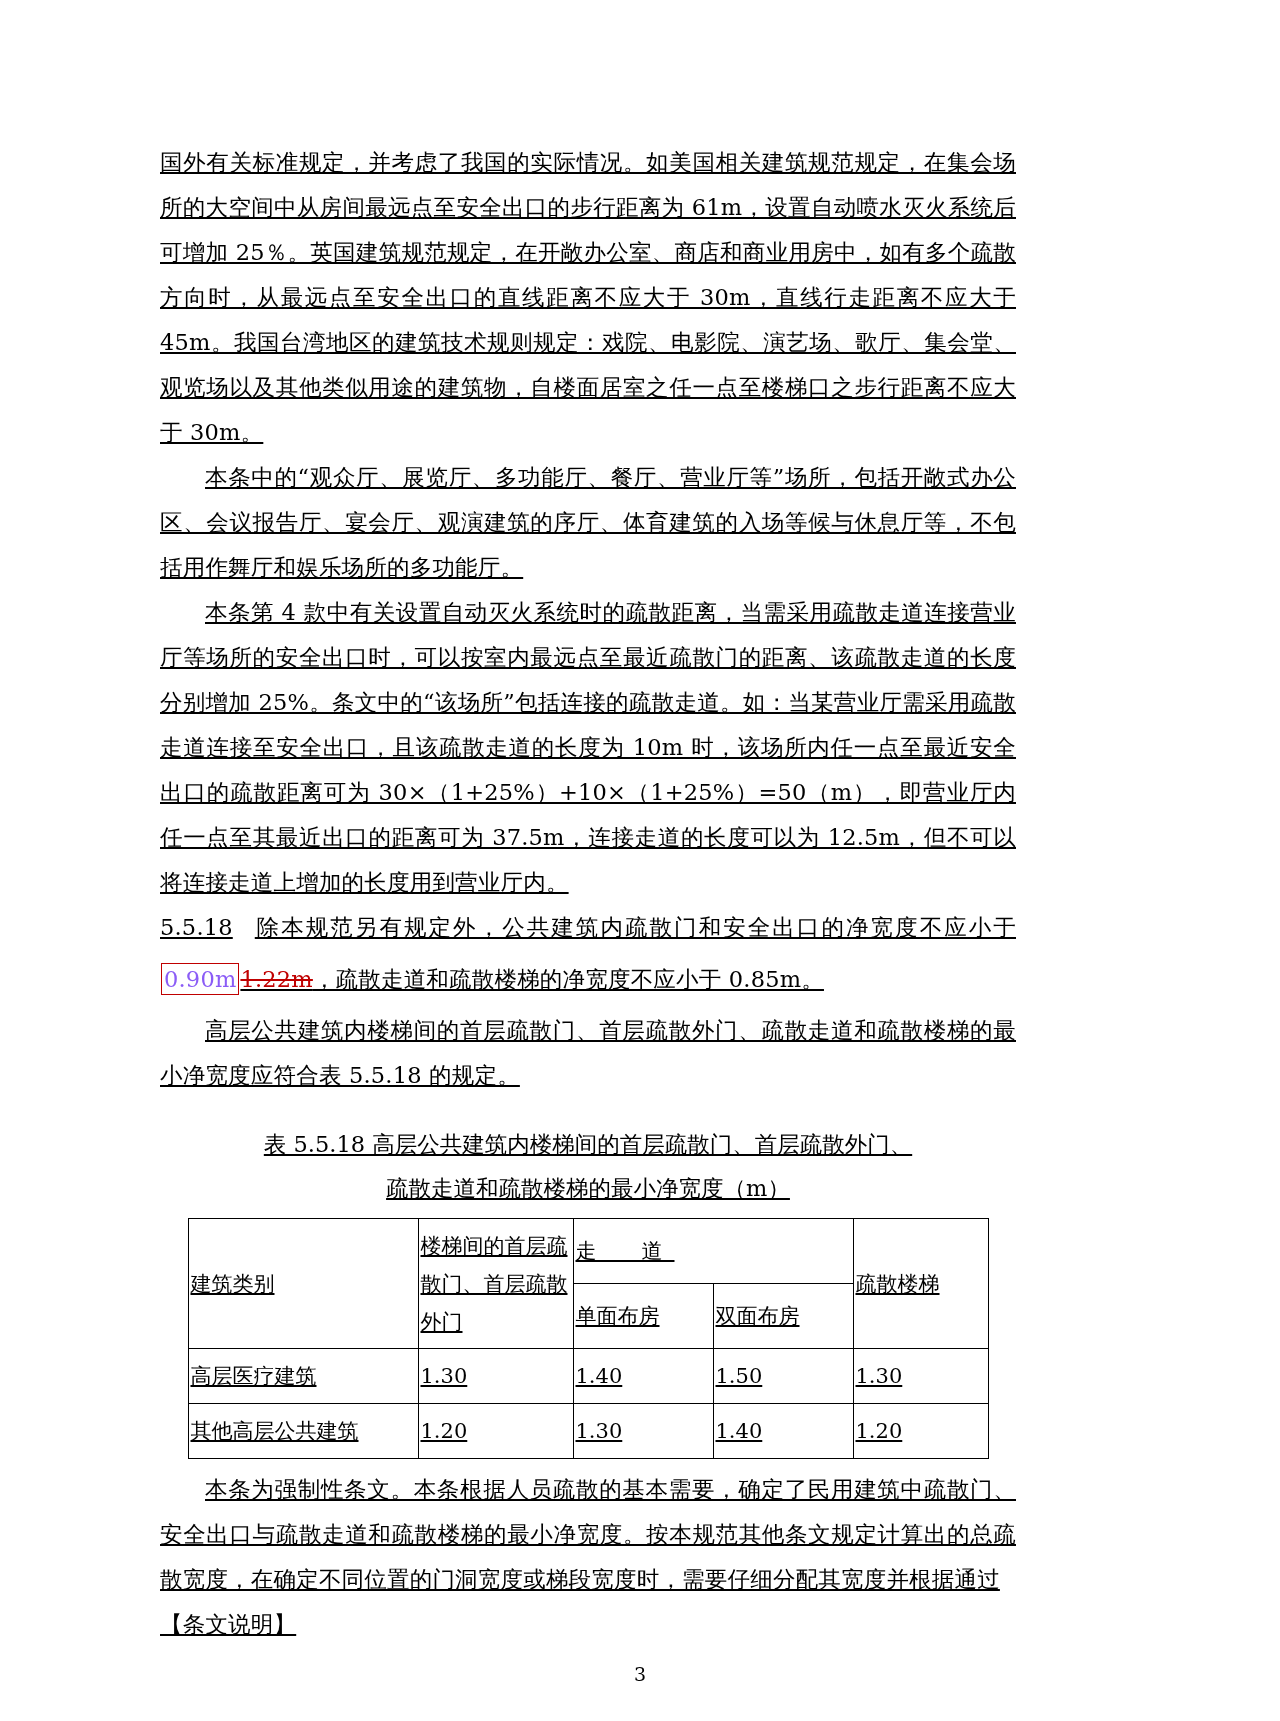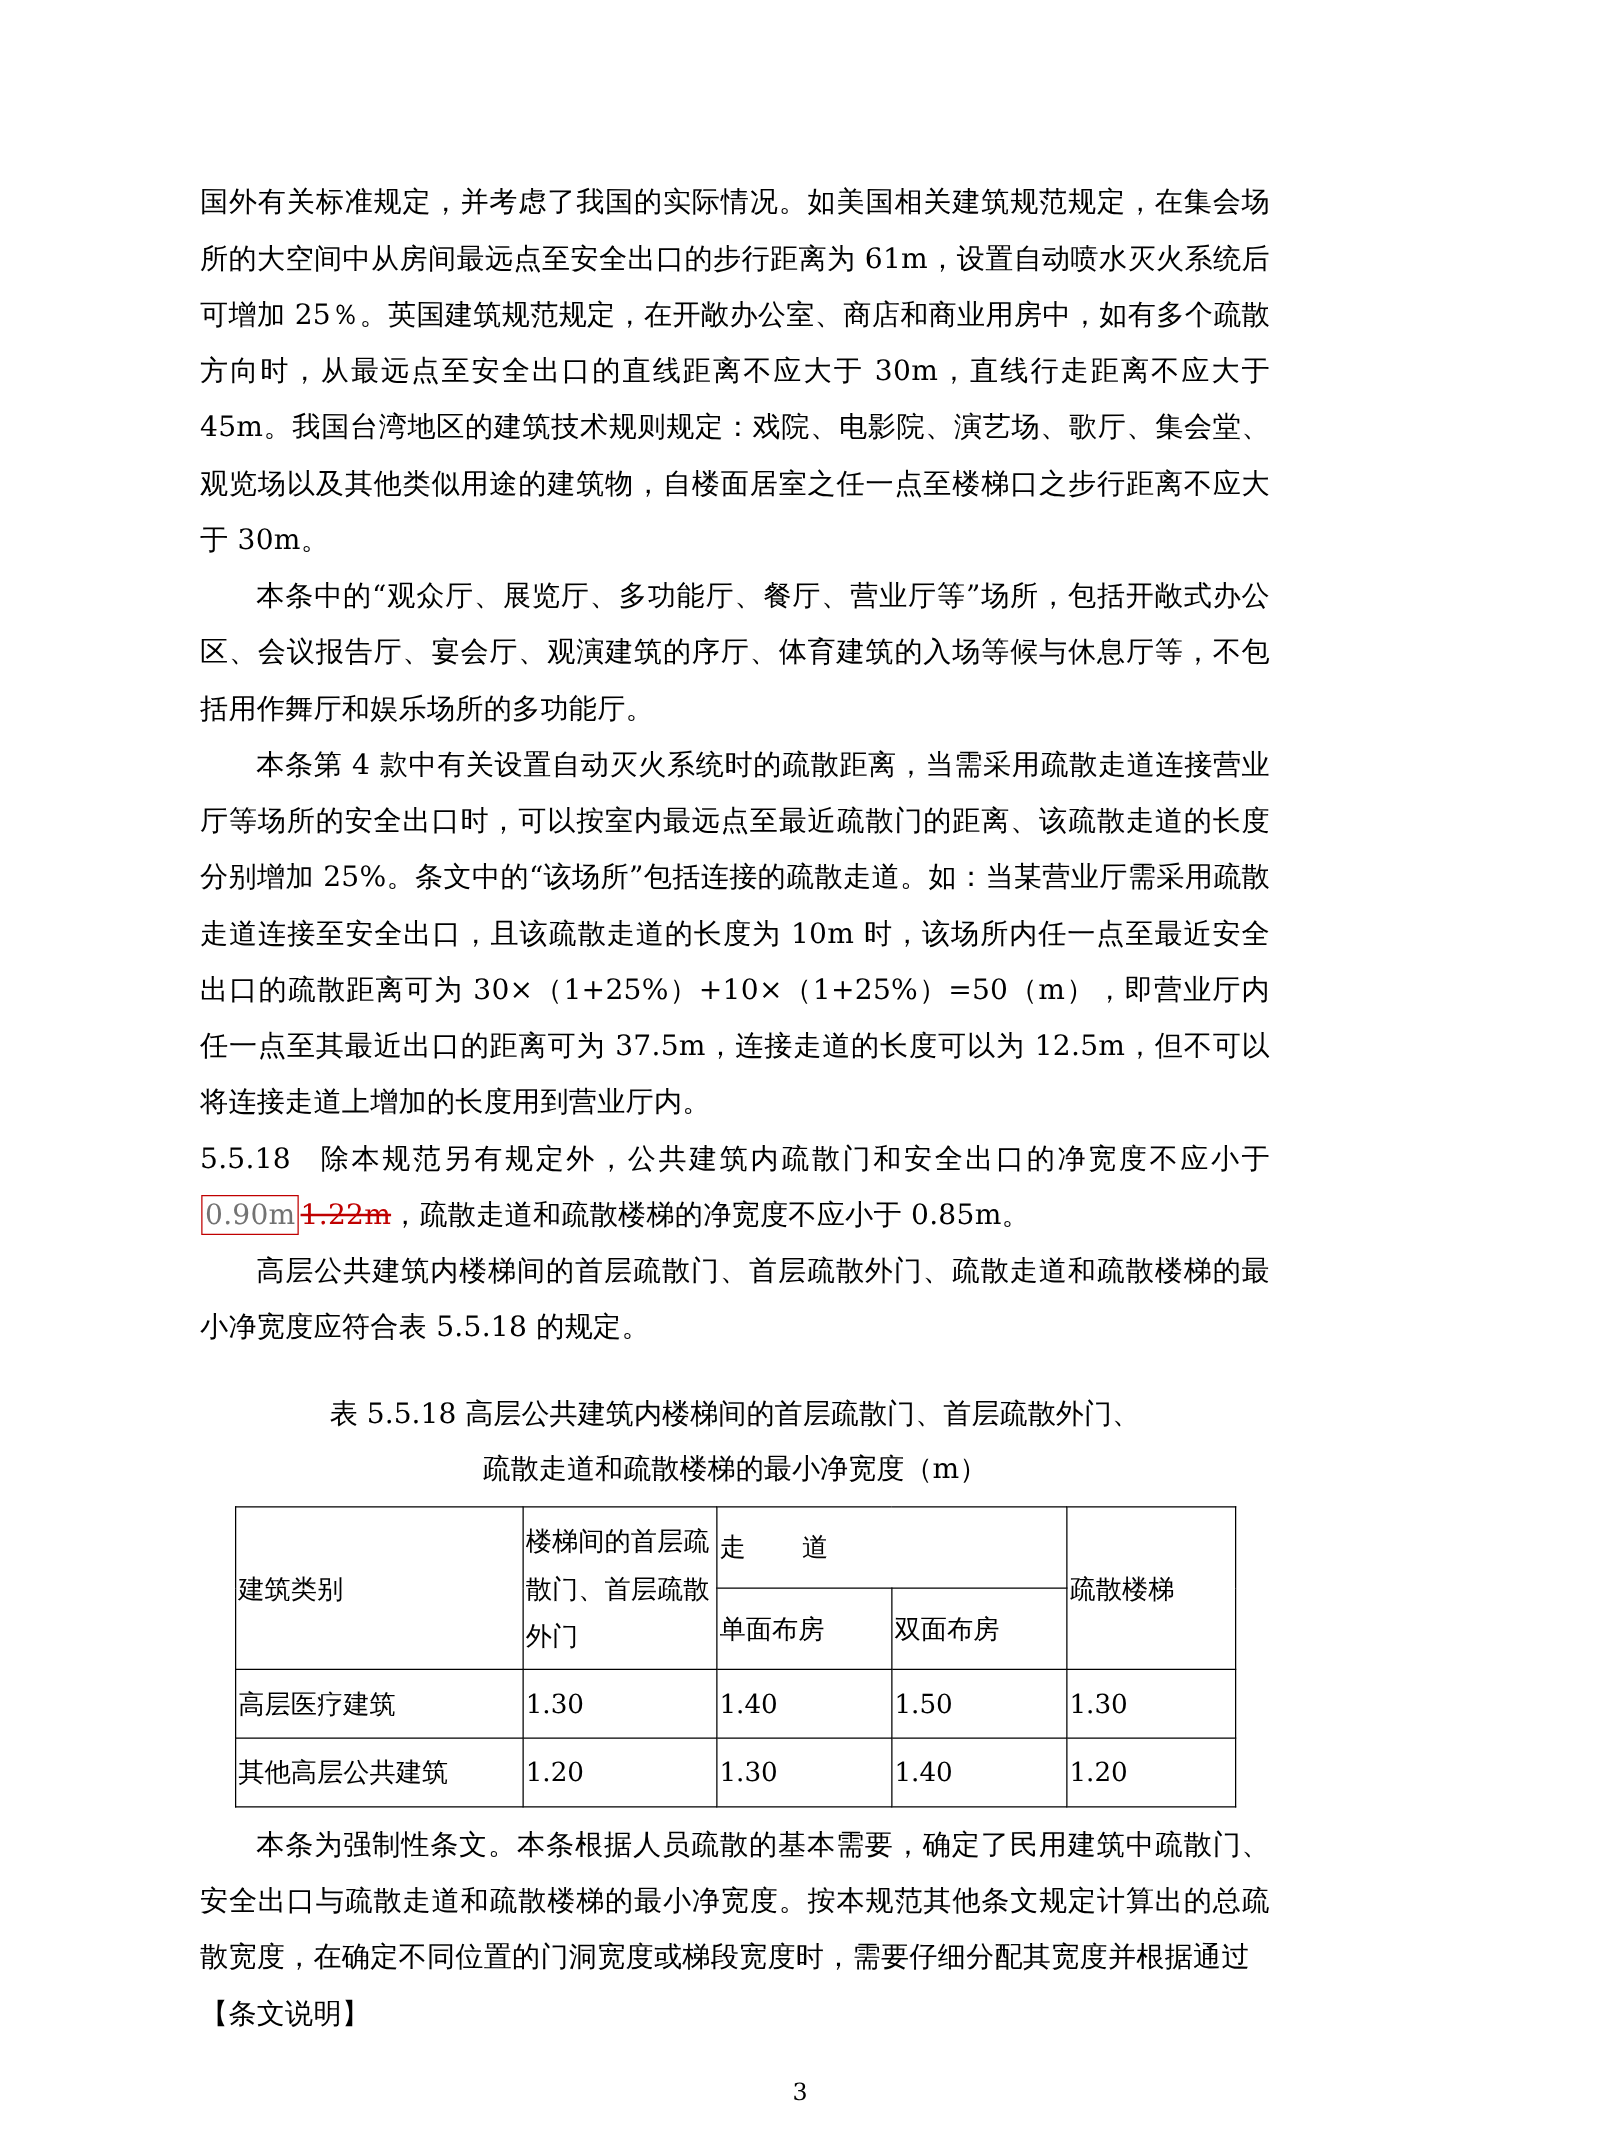--- a/index.html
+++ b/index.html
@@ -13,44 +13,45 @@
     font-family: "DejaVu Serif", "Liberation Serif", serif;
     color: #000000;
     position: relative;
   }
   .page {
     position: relative;
     width: 1176px;
     height: 1721px;
     box-sizing: border-box;
     padding: 140px 160px 16px 160px;
+    text-decoration: underline;
   }
   .body-text {
     font-size: 22.5px;
     line-height: 45px;
     text-align: justify;
     text-justify: inter-ideograph;
     letter-spacing: 0.2px;
   }
   p.para {
     margin: 0;
   }
   p.indent {
     text-indent: 45px;
   }
   .clause-num {
     margin-right: 22px;
   }
   .boxed {
     display: inline-block;
     border: 1.3px solid #c00000;
-    color: #737373;
+    color: #8b5cf6;
     padding: 0 2px;
     line-height: 30px;
-    margin: 0 1px;
+    margin: 13px 1px;
   }
   .strike {
     color: #c00000;
     text-decoration: line-through;
     text-decoration-color: #c00000;
   }
   .tbl-title {
     font-size: 22.5px;
     line-height: 44px;
     text-align: center;

